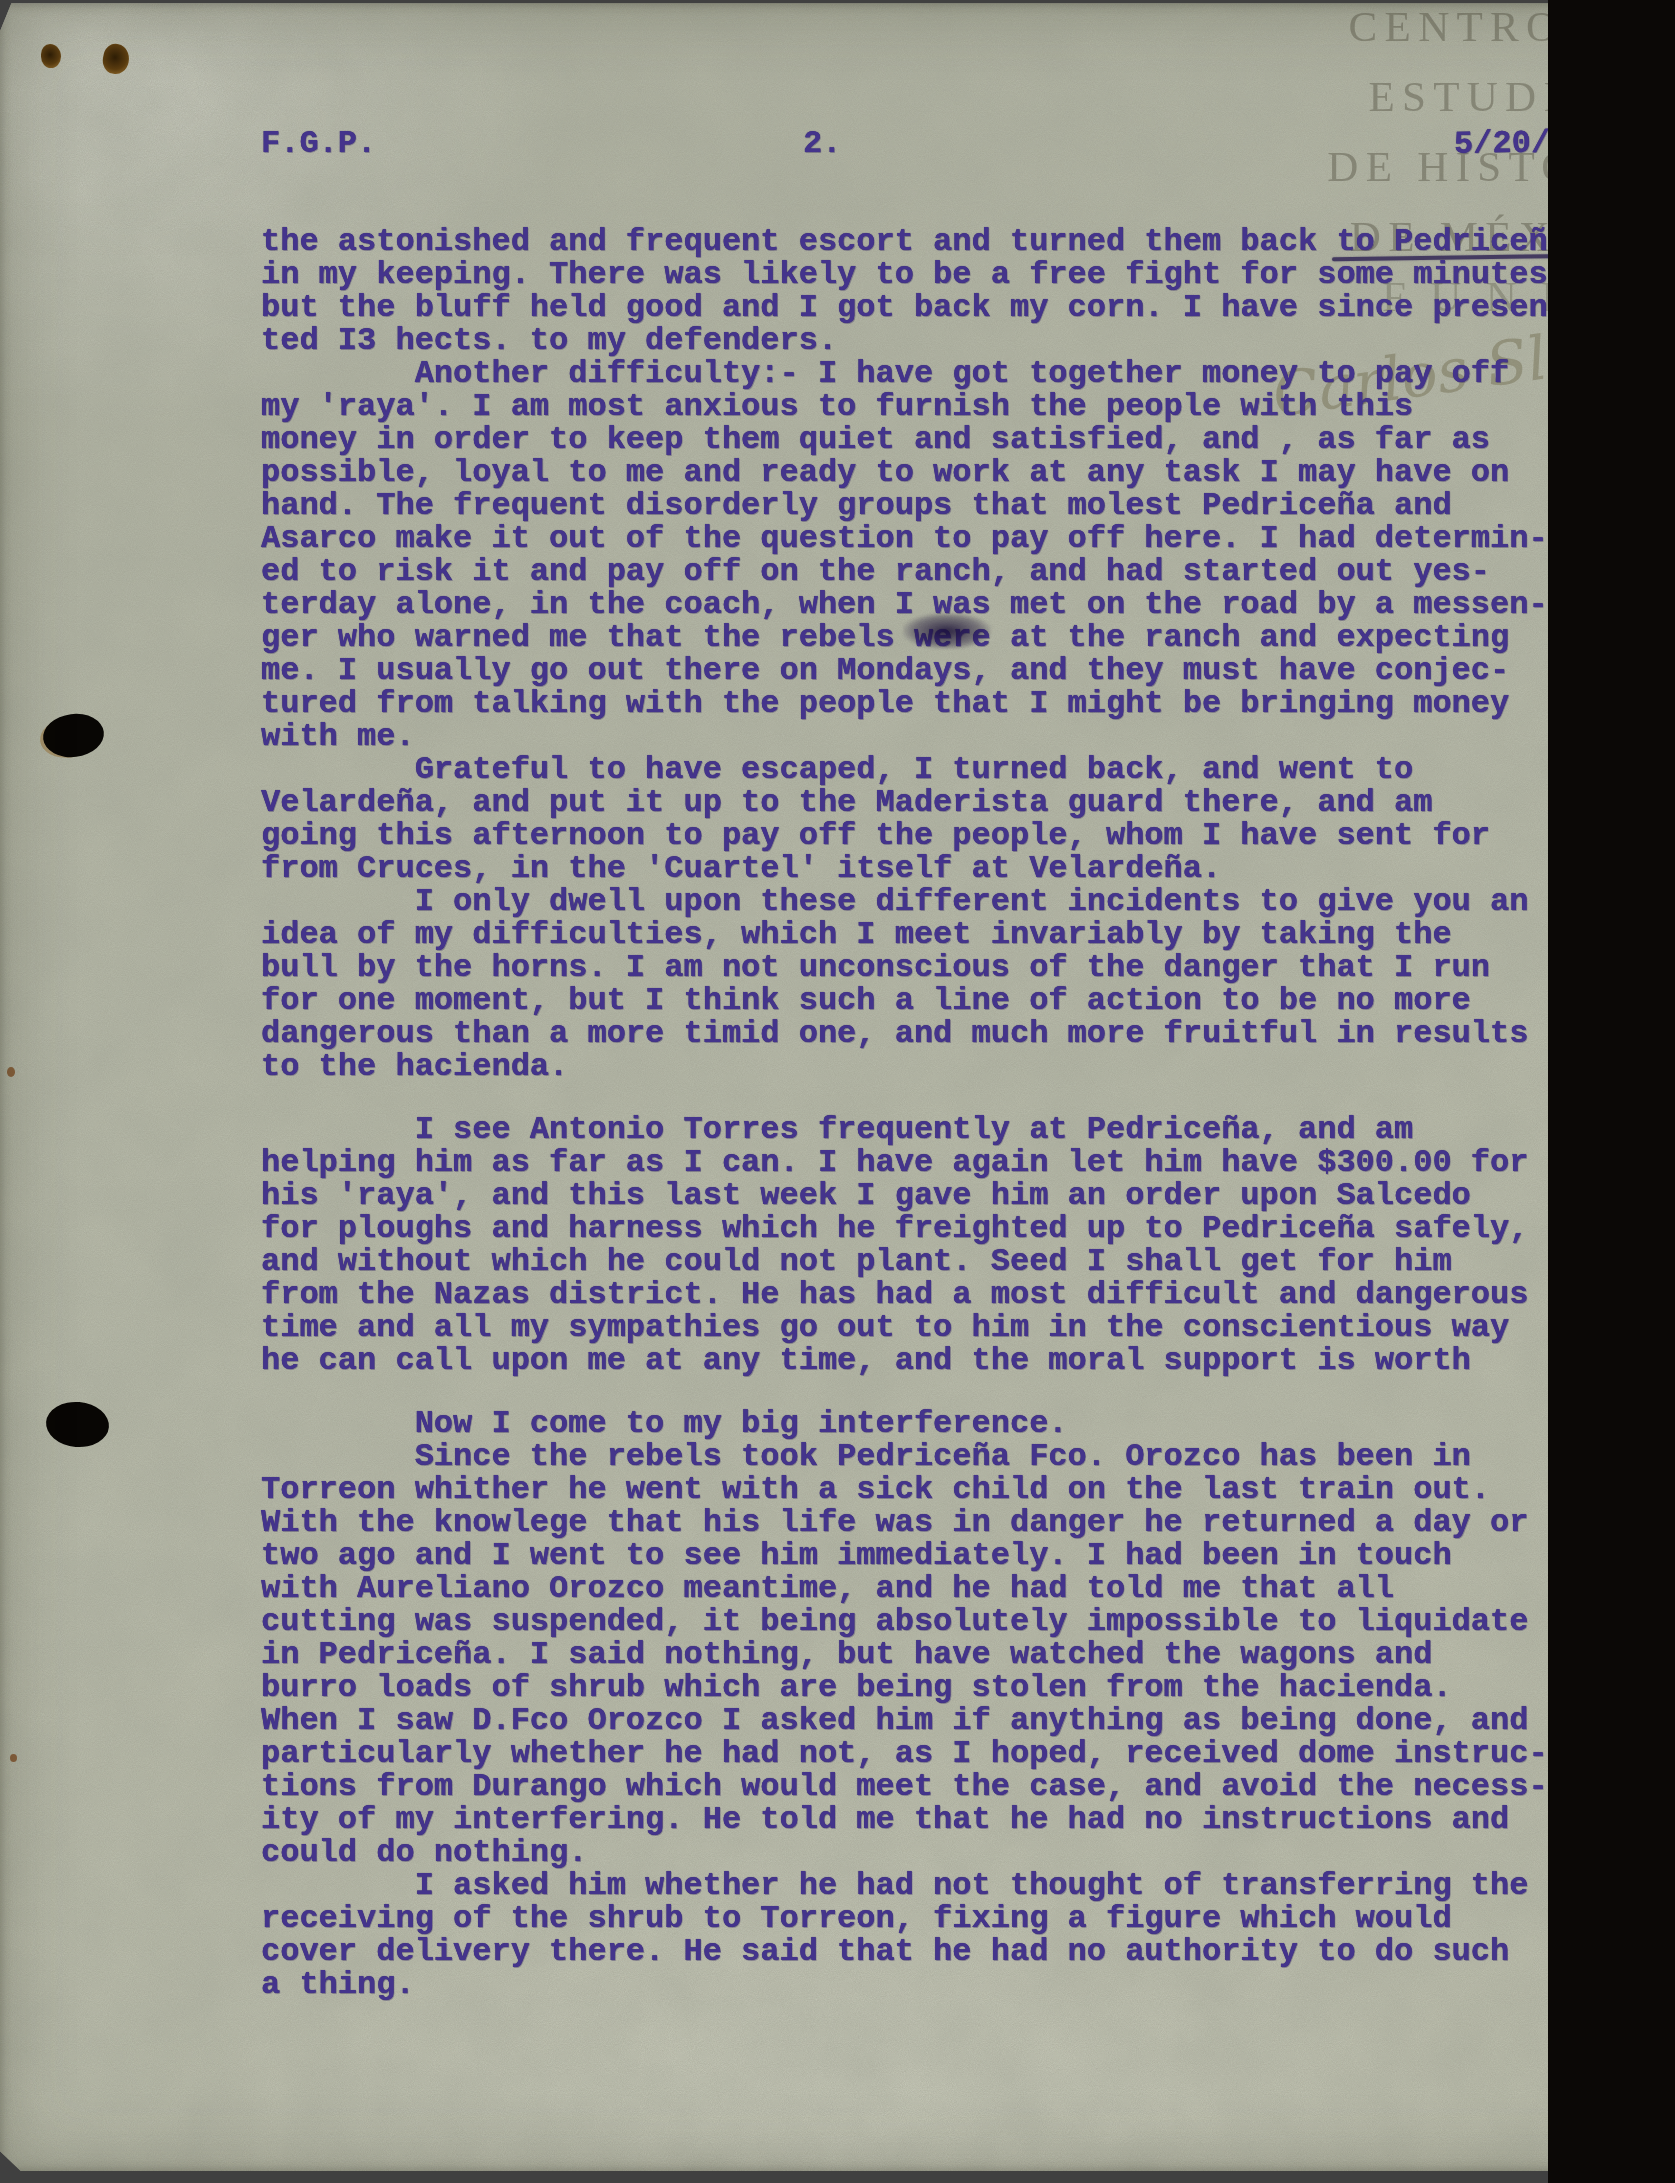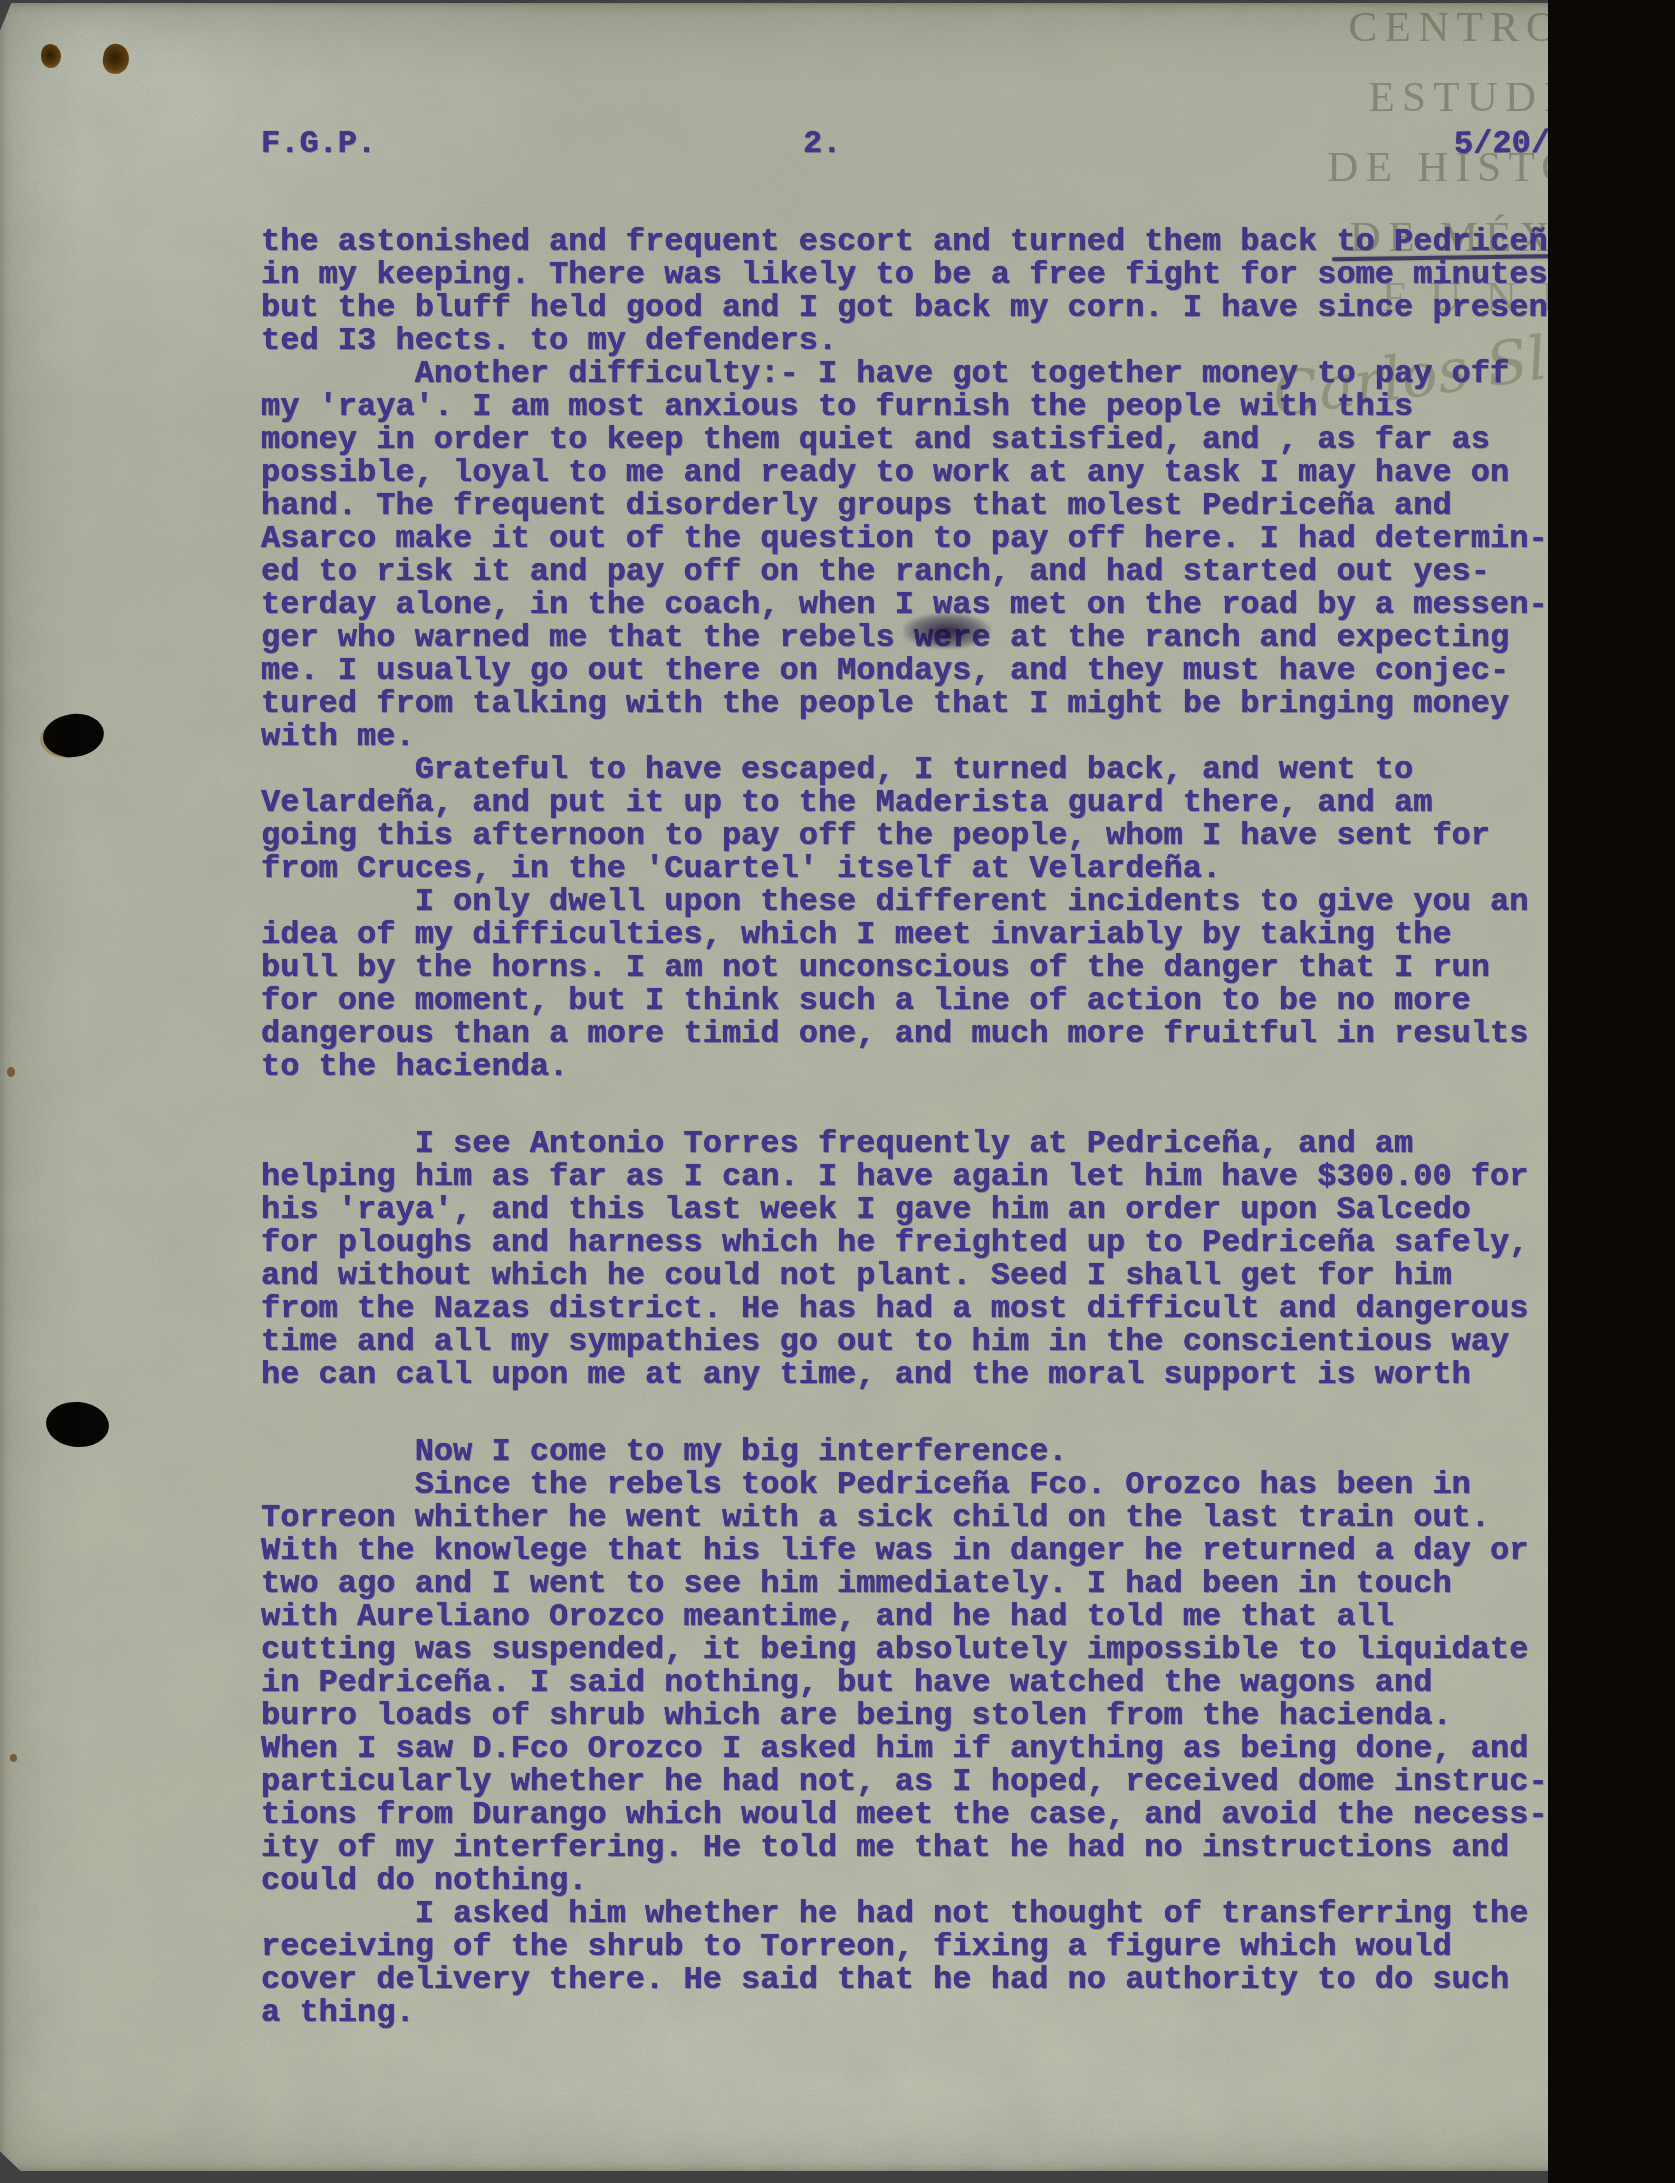--- a/index.html
+++ b/index.html
@@ -14,21 +14,21 @@
           linear-gradient(155deg,#b2b5a4 0%,#babdac 45%,#c1c3b1 100%);
         clip-path:polygon(11.4px 0,1633px 0,1661px 75px,1661px 2168px,21px 2168px,0 2148px,0 28px);}
   .paper::after{content:"";position:absolute;inset:0;
         box-shadow:inset 0 0 73px rgba(55,55,40,0.30), inset 0 0 11.4px rgba(40,40,30,0.35);
         pointer-events:none;}
   .grain{position:absolute;left:0;top:0;pointer-events:none;}
 
   .tw{font-family:"Liberation Mono",monospace;font-weight:700;color:#44348c;
       text-shadow:0 0 0.8px rgba(40,27,95,0.95),0.8px 0.8px 0 rgba(40,27,95,0.30);}
   .tline{white-space:pre;font-size:32px;line-height:33px;}
-  .block.gap{margin-top:44px;}
+  .block.gap{margin-top:30px;}
   .body-text{position:absolute;left:261px;top:222px;}
 
   .header span{position:absolute;top:124px;font-size:32px;line-height:33px;white-space:pre;}
   .h-left{left:261px;}
   .h-center{left:803px;}
   .h-right{left:1454px;transform:rotate(-0.6deg);}
 
   .watermark-block{position:absolute;left:1327px;top:-11.4px;width:349px;text-align:center;
       pointer-events:none;}
   .wm-line{font-family:"Liberation Serif",serif;font-size:43px;line-height:70px;

